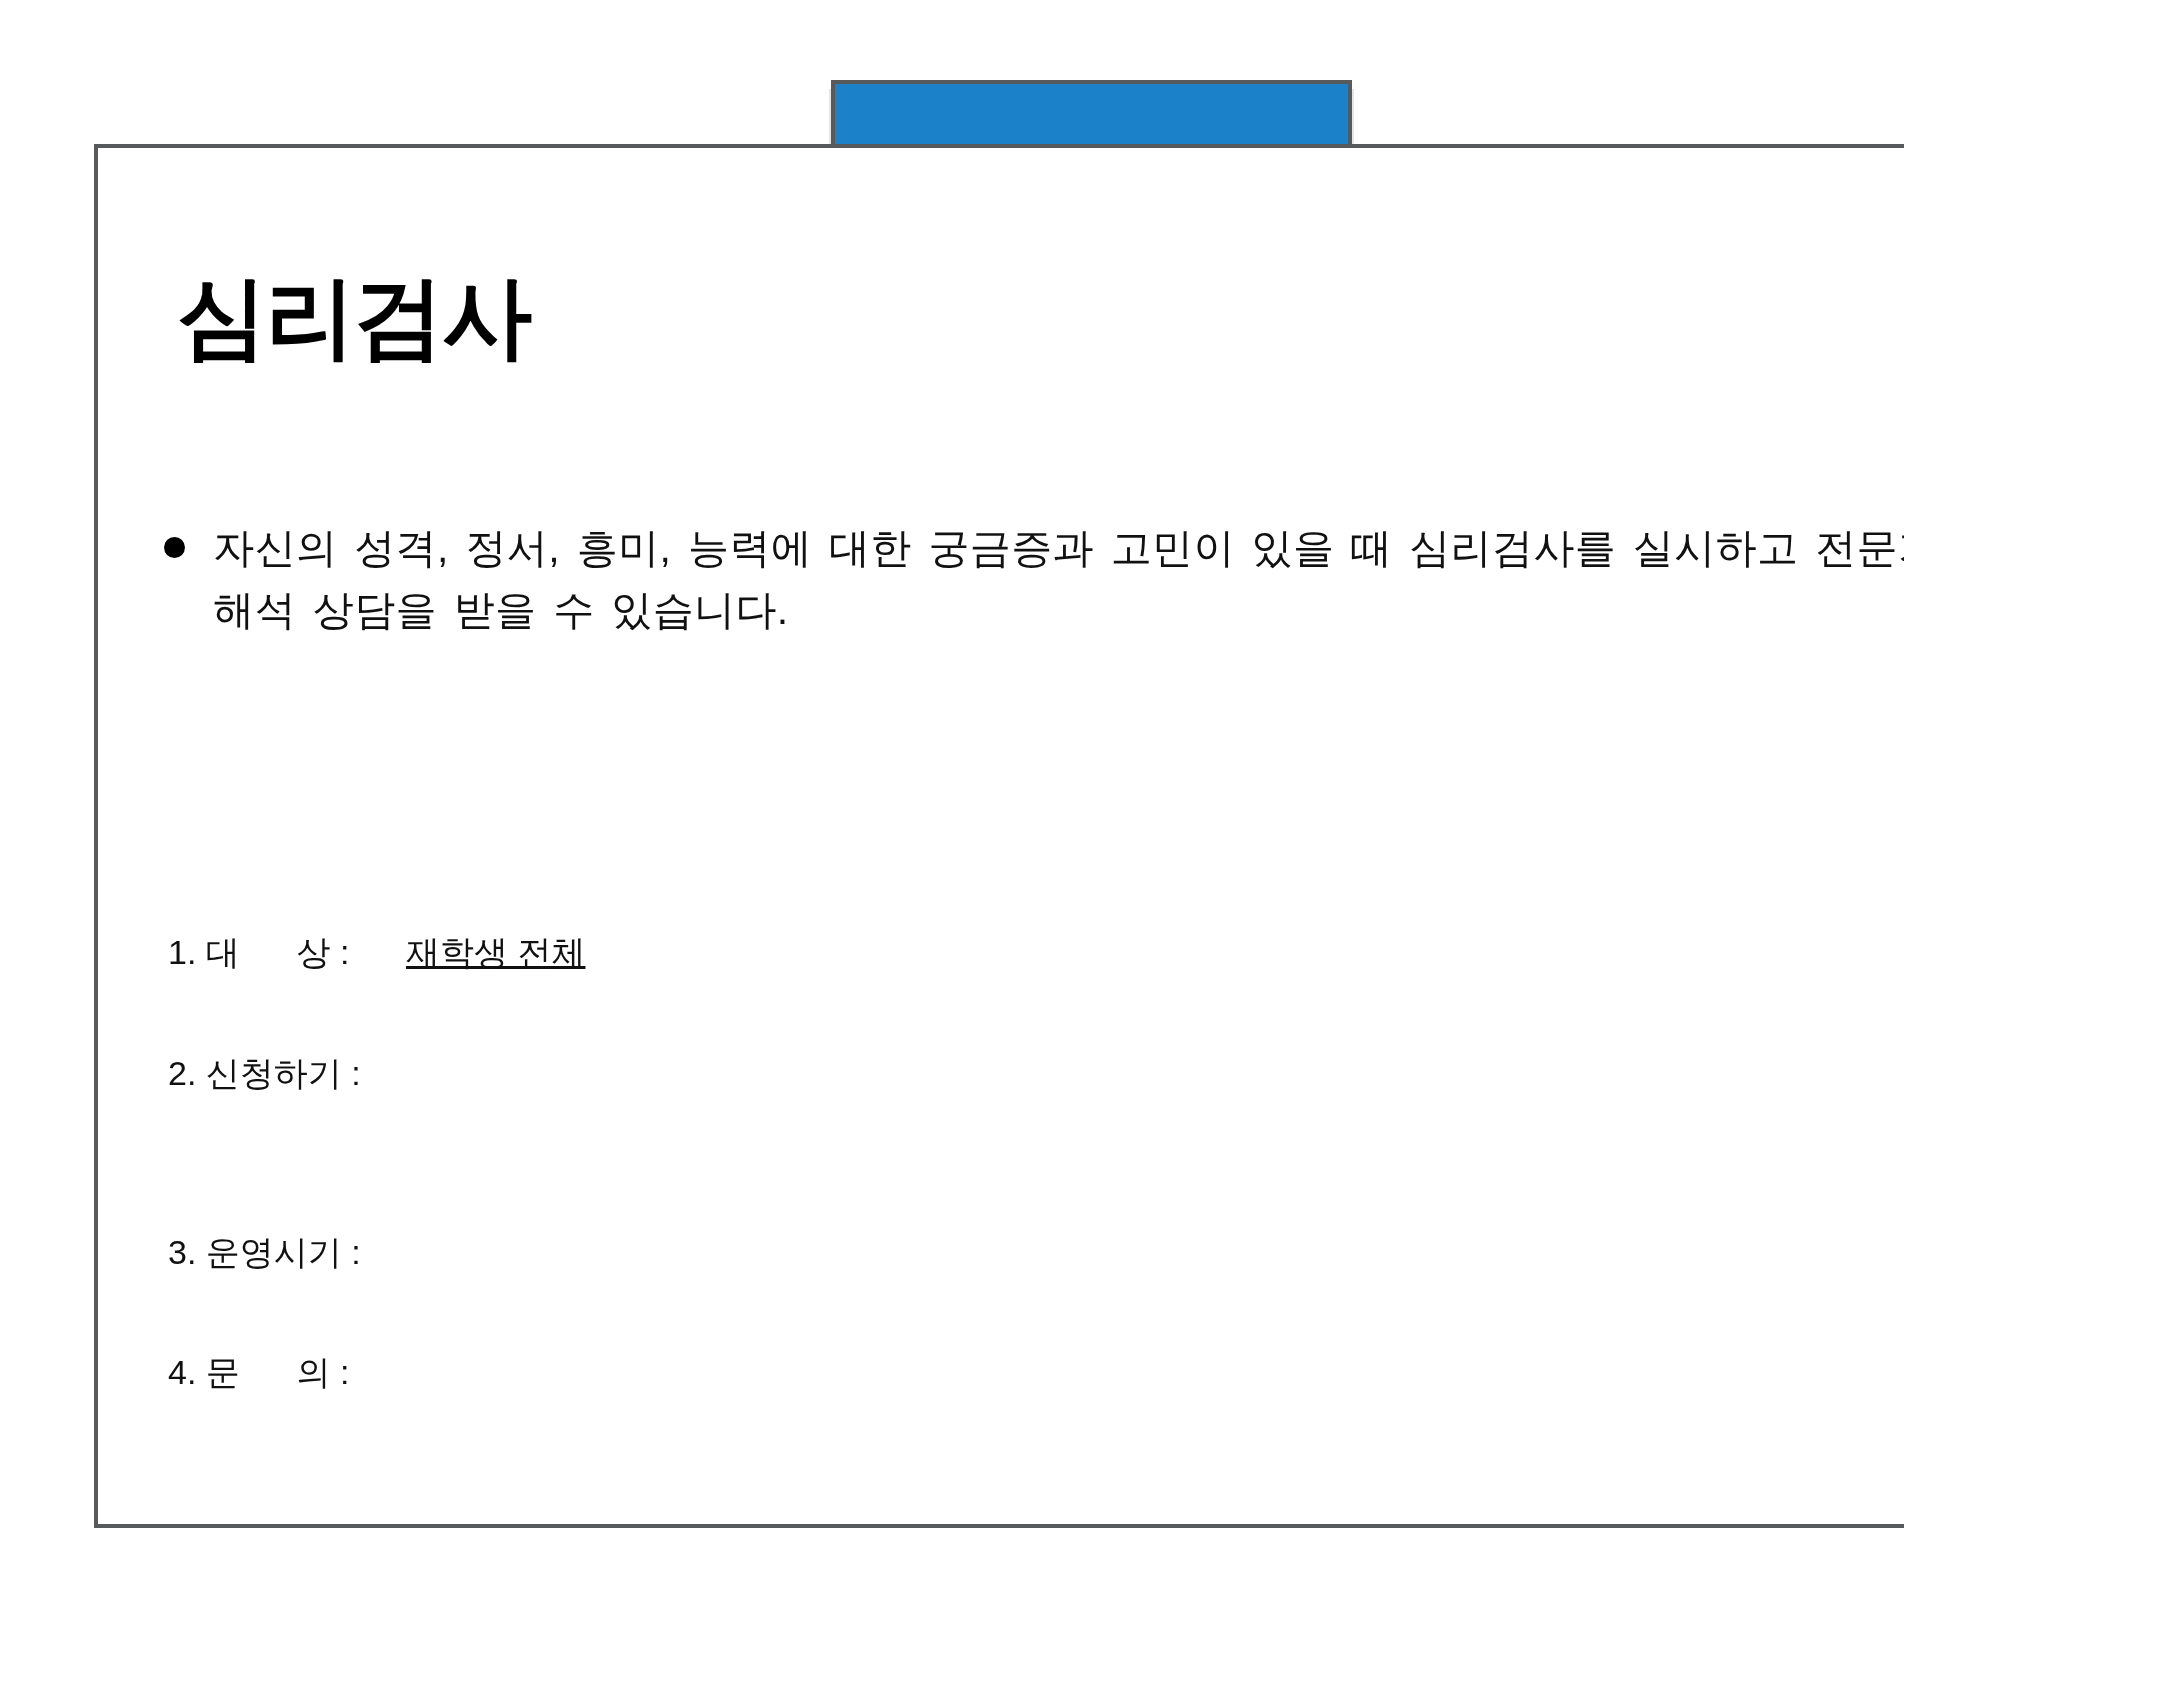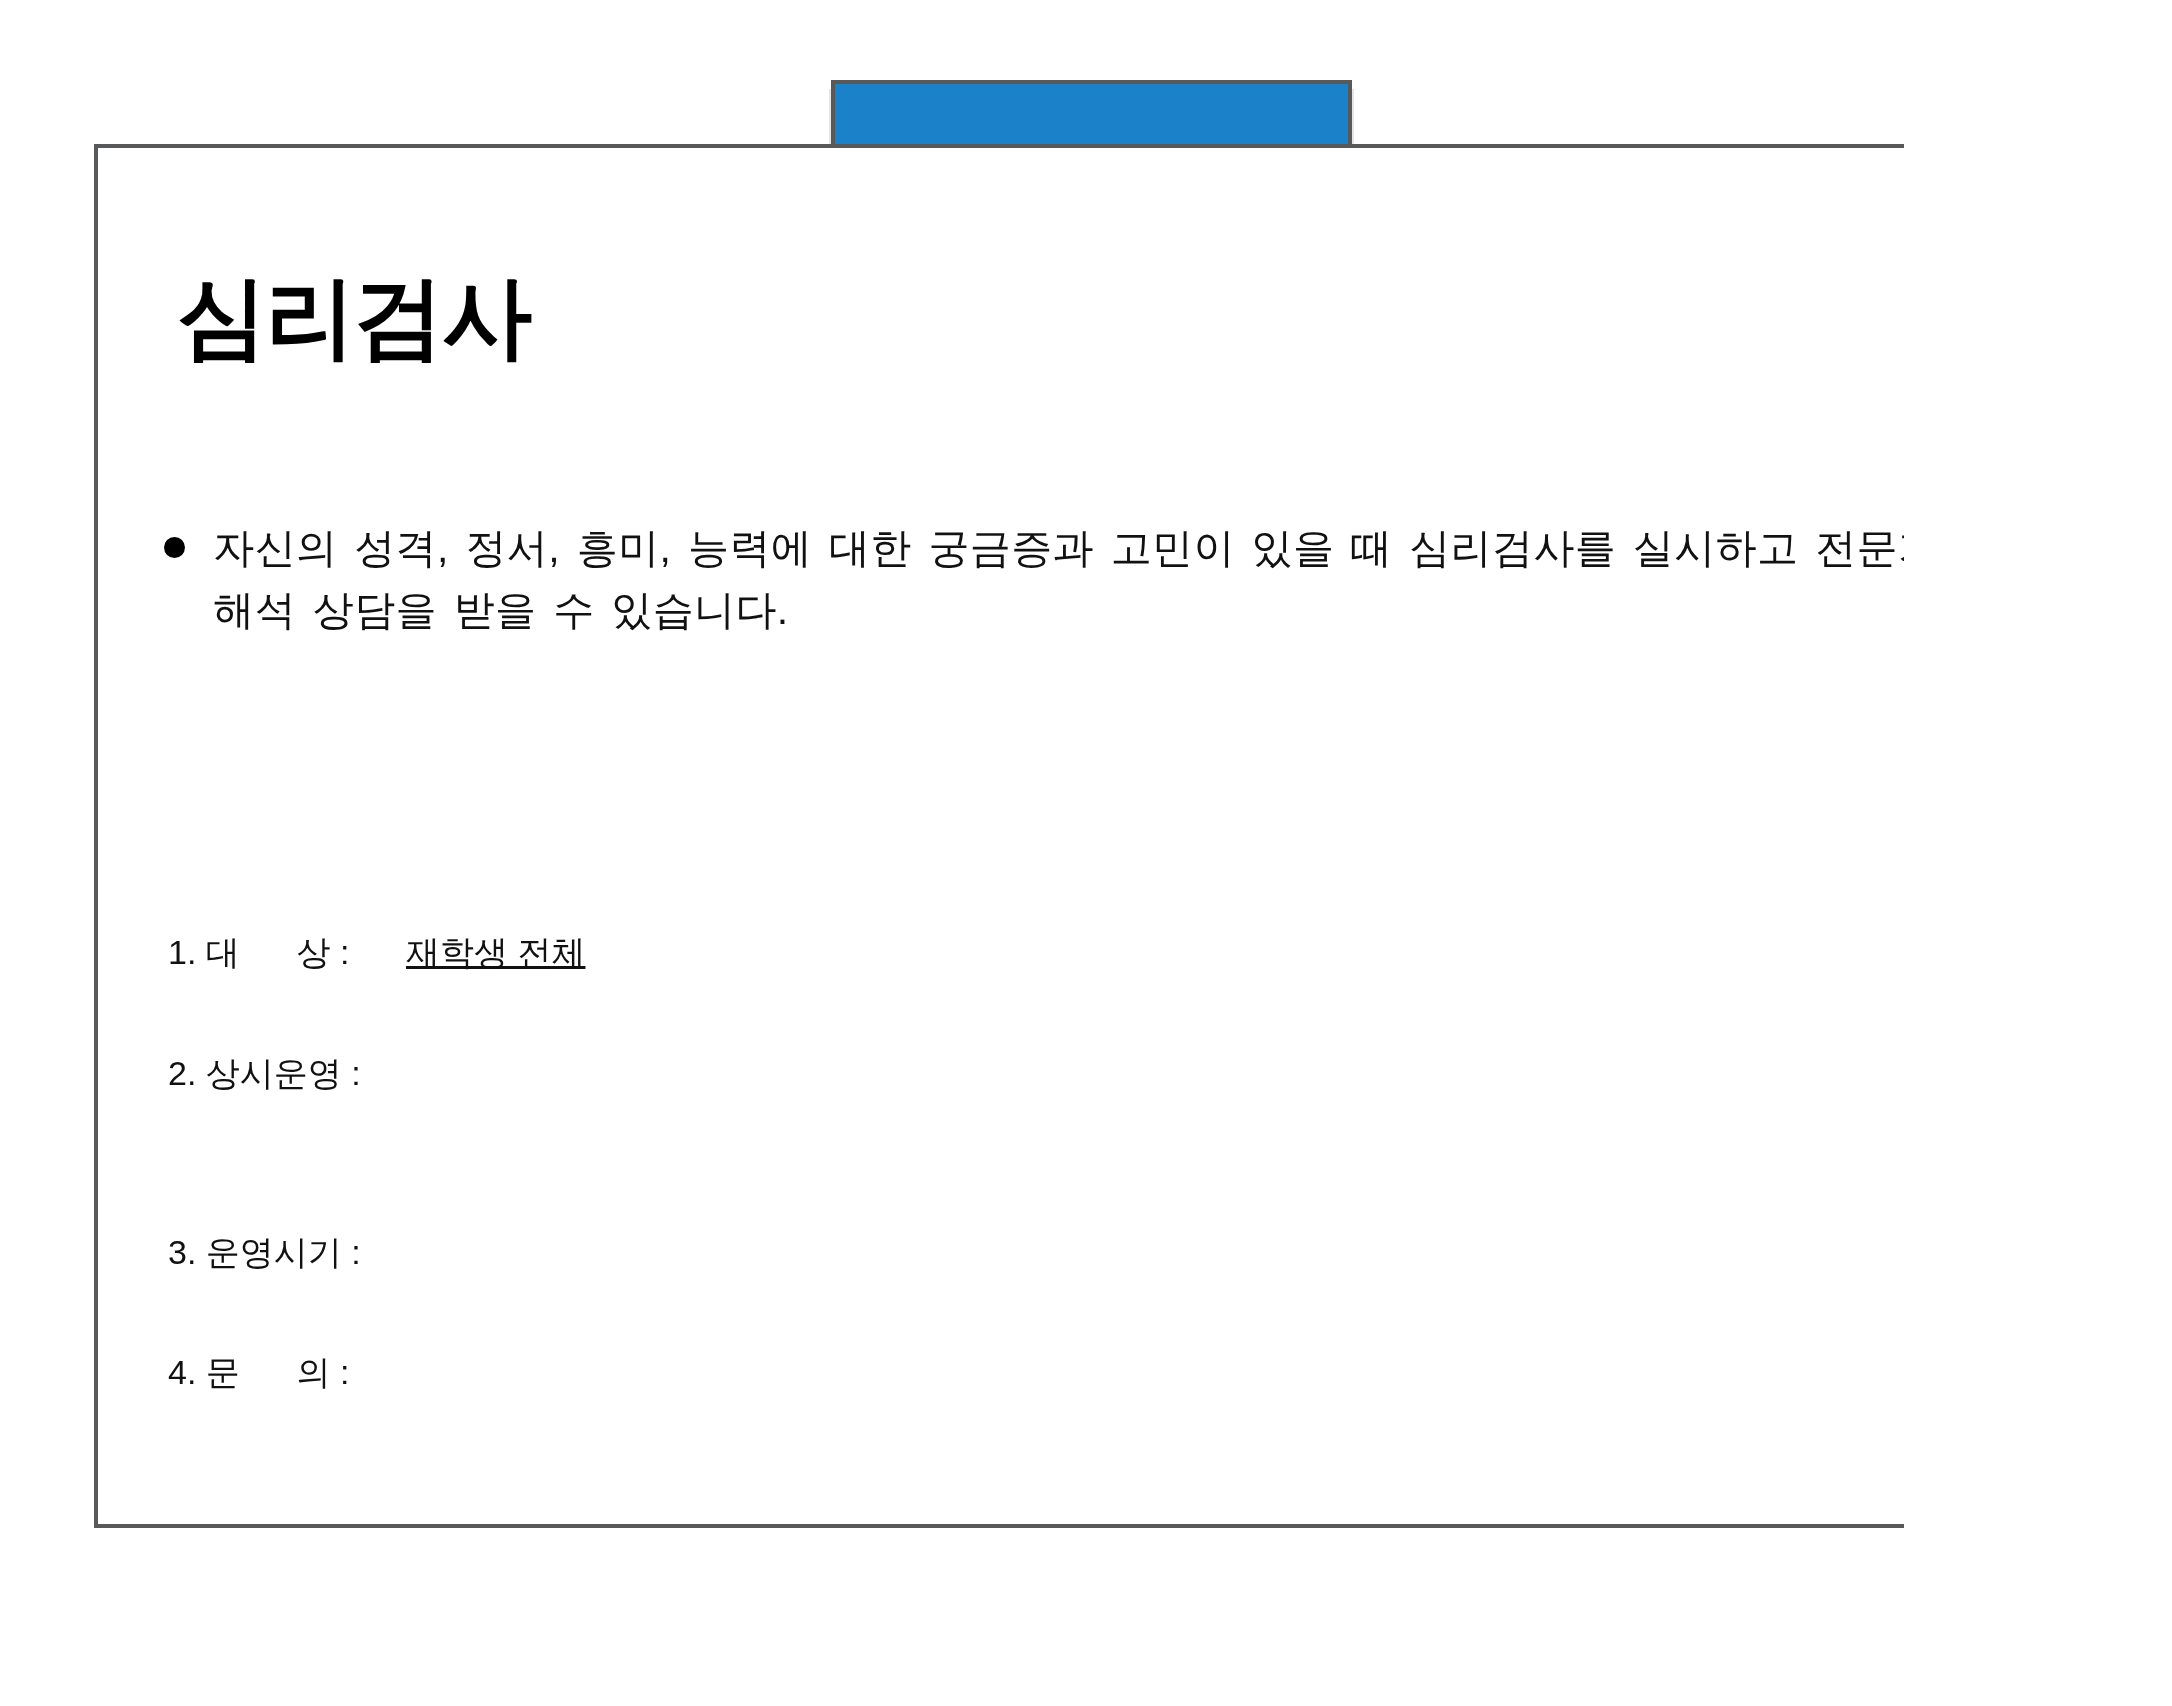--- a/index.html
+++ b/index.html
@@ -149,21 +149,21 @@
   <div class="info-list">
 
     <div class="info-row">
       <span class="label"><span>1.</span>&nbsp;<span>대      상 :</span></span>
       <span class="value"><span>재학생 전체</span></span>
     </div>
 
     <div class="gap-1"></div>
 
     <div class="info-row">
-      <span class="label"><span>2.</span>&nbsp;<span>상시운영 :</span></span>
+      <span class="label"><span>2.</span>&nbsp;<span>신청하기 :</span></span>
     </div>
 
     <div class="gap-2"></div>
 
     <div class="info-row">
       <span class="label"><span>3.</span>&nbsp;<span>운영시기 :</span></span>
     </div>
 
     <div class="gap-3"></div>
 

